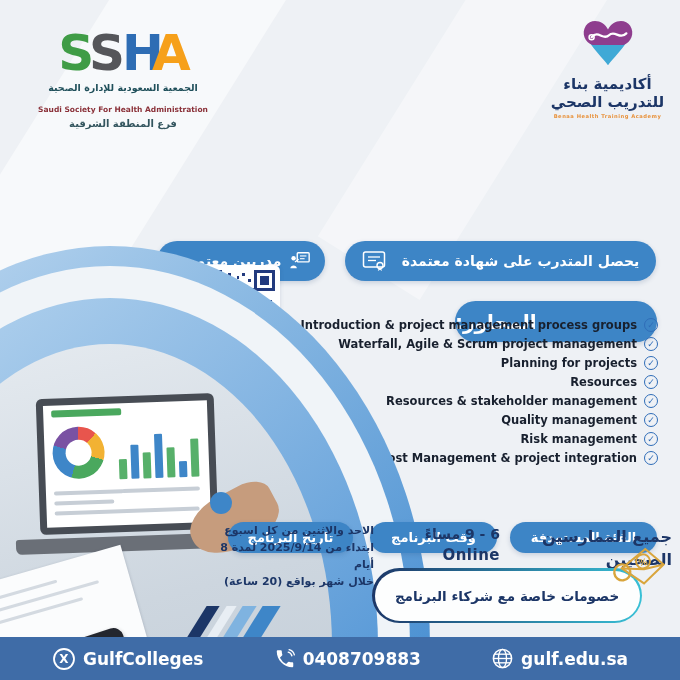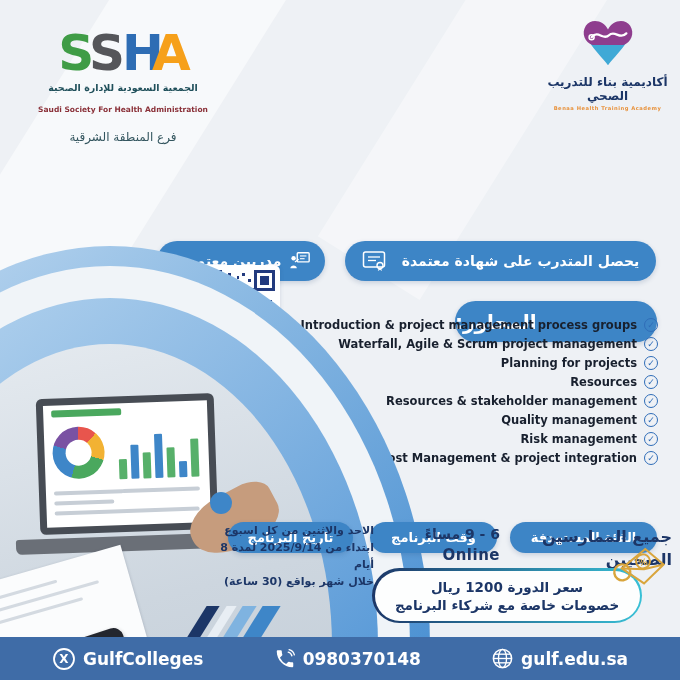--- a/index.html
+++ b/index.html
@@ -7,24 +7,24 @@
   .poster { position:relative; width:680px; height:680px; background:#eef1f5; overflow:hidden; }
   .streak { position:absolute; background:rgba(255,255,255,.55); transform:rotate(32deg); pointer-events:none; }
 
   
   .ssha { position:absolute; left:28px; top:28px; width:190px; text-align:center; }
   .ssha-letters { font-weight:bold; font-size:50px; letter-spacing:-3px; line-height:1; }
   .ssha-letters .l1{color:#3f9c46;} .ssha-letters .l2{color:#55565a;}
   .ssha-letters .l3{color:#2e6db4;} .ssha-letters .l4{color:#f6a01a; margin-left:-9px;}
   .ssha-ar { font-size:9.5px; font-weight:bold; color:#1f4f5a; margin-top:4px; }
   .ssha-en { font-size:7.5px; font-weight:bold; color:#8a3038; margin-top:12px; }
-  .ssha-branch { font-size:12px; font-weight:normal; color:#33555e; margin-top:16px; }
+  .ssha-branch { font-size:10px; font-weight:bold; color:#33555e; margin-top:4px; }
 
   .academy { position:absolute; left:545px; top:16px; width:125px; text-align:center; }
-  .academy-ar { font-size:12px; font-weight:bold; color:#1c3667; margin-top:1px; }
+  .academy-ar { font-size:15px; font-weight:bold; color:#1c3667; margin-top:1px; }
   .academy-en { font-size:5.2px; font-weight:bold; color:#e8913a; letter-spacing:.5px; margin-top:2px; }
 
   
   .title-banner { position:absolute; left:123px; top:108px; width:508px; height:78px;
     background:#3d85c6; border-radius:26px; color:#fff; display:flex; flex-direction:column;
     align-items:center; justify-content:center; gap:5px; box-shadow:0 3px 6px rgba(30,60,110,.18); }
   .title-l1 { font-size:17px; font-weight:bold; }
   .title-l2 { font-size:15.5px; font-weight:bold; }
 
   
@@ -274,26 +274,25 @@
     <div>جميع الممارسين</div>
     <div>الصحيين</div>
   </div>
   <div class="info info-time" dir="rtl">
     <div>6 - 9 مساءً</div>
     <div class="online">Online</div>
   </div>
   <div class="info info-date" dir="rtl">
     <div>الاحد والاثنين من كل اسبوع</div>
     <div>ابتداء من 2025/9/14 لمدة 8 أيام</div>
-    <div>خلال شهر بواقع (30 ساعة)</div>
+    <div>خلال شهر بواقع (20 ساعة)</div>
   </div>
 
   <div class="price-wrap">
     <div class="price-inner" dir="rtl">
-      <div>سعر الدورة 1200 ريال</div>
       <div>خصومات خاصة مع شركاء البرنامج</div>
     </div>
   </div>
   <svg class="gold-icon" width="62" height="58" viewBox="0 0 62 58">
     <path d="M14 26 L40 10 L56 28 L34 44 Z" fill="none" stroke="#d9a53c" stroke-width="2"></path>
     <path d="M14 26 L36 30 L56 28" fill="none" stroke="#d9a53c" stroke-width="2"></path>
     <circle cx="36" cy="22" r="7" fill="none" stroke="#d9a53c" stroke-width="2"></circle>
     <text x="36" y="26" text-anchor="middle" font-size="9" font-weight="bold" fill="#d9a53c">%</text>
     <circle cx="14" cy="30" r="8" fill="none" stroke="#d9a53c" stroke-width="2.4"></circle>
   </svg>
@@ -305,21 +304,21 @@
         <text x="12" y="16.2" text-anchor="middle" font-size="12" font-weight="bold" fill="#fff">X</text>
       </svg>
       <span>GulfColleges</span>
     </div>
     <div class="f-item">
       <svg width="22" height="22" viewBox="0 0 24 24">
         <path d="M6.62 10.79a15.05 15.05 0 006.59 6.59l2.2-2.2a1 1 0 011.01-.25c1.12.37 2.33.57 3.58.57a1 1 0 011 1V20a1 1 0 01-1 1C10.85 21 3 13.15 3 3.5a1 1 0 011-1H7.5a1 1 0 011 1c0 1.25.2 2.46.57 3.58a1 1 0 01-.25 1.01l-2.2 2.2z" fill="#fff"></path>
         <path d="M15.5 4.5c2 .5 3.5 2 4 4" stroke="#fff" stroke-width="1.5" fill="none" stroke-linecap="round"></path>
         <path d="M16.5 1.8c2.8.7 5 2.9 5.7 5.7" stroke="#fff" stroke-width="1.5" fill="none" stroke-linecap="round"></path>
       </svg>
-      <span>0980370148</span>
+      <span>0408709883</span>
     </div>
     <div class="f-item">
       <svg width="23" height="23" viewBox="0 0 24 24">
         <circle cx="12" cy="12" r="9.5" fill="none" stroke="#fff" stroke-width="1.6"></circle>
         <ellipse cx="12" cy="12" rx="4.2" ry="9.5" fill="none" stroke="#fff" stroke-width="1.4"></ellipse>
         <line x1="2.5" y1="12" x2="21.5" y2="12" stroke="#fff" stroke-width="1.4"></line>
         <line x1="3.6" y1="7.5" x2="20.4" y2="7.5" stroke="#fff" stroke-width="1.4"></line>
         <line x1="3.6" y1="16.5" x2="20.4" y2="16.5" stroke="#fff" stroke-width="1.4"></line>
       </svg>
       <span>gulf.edu.sa</span>

